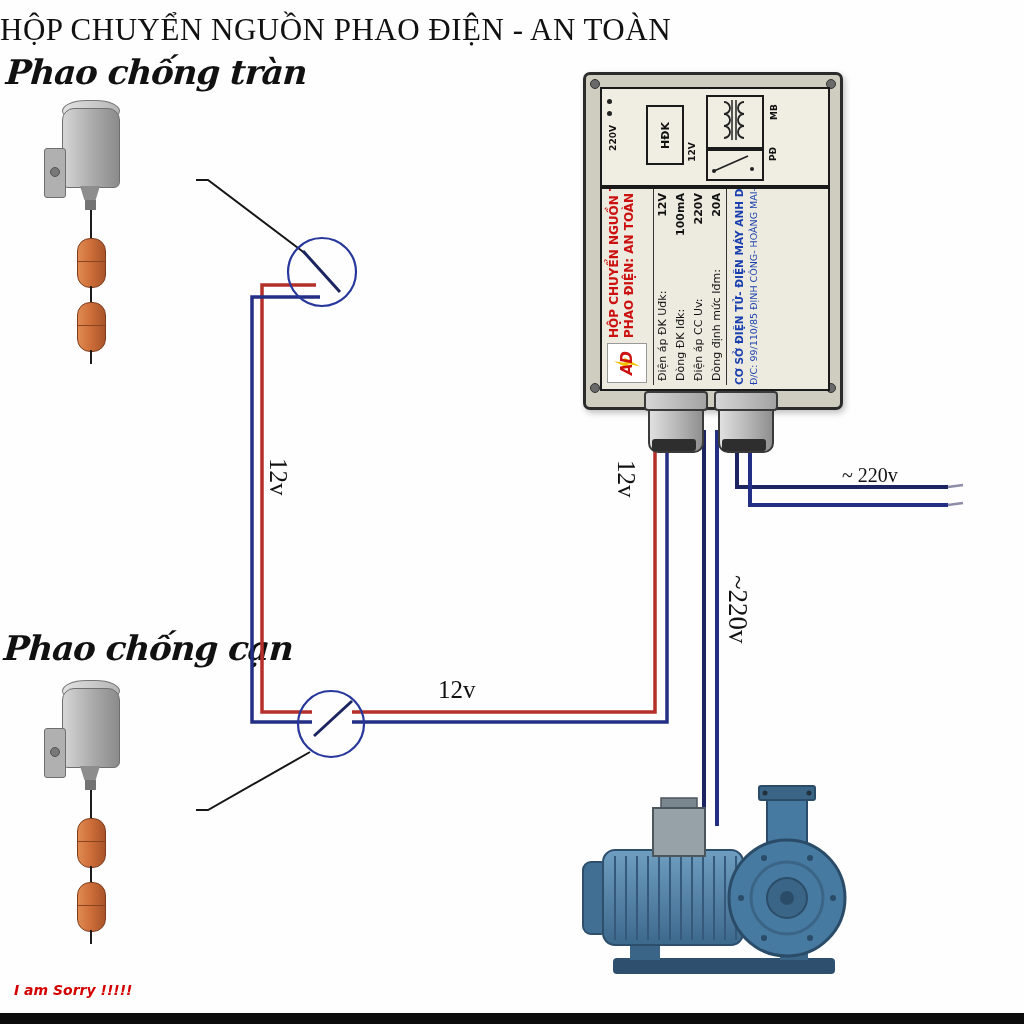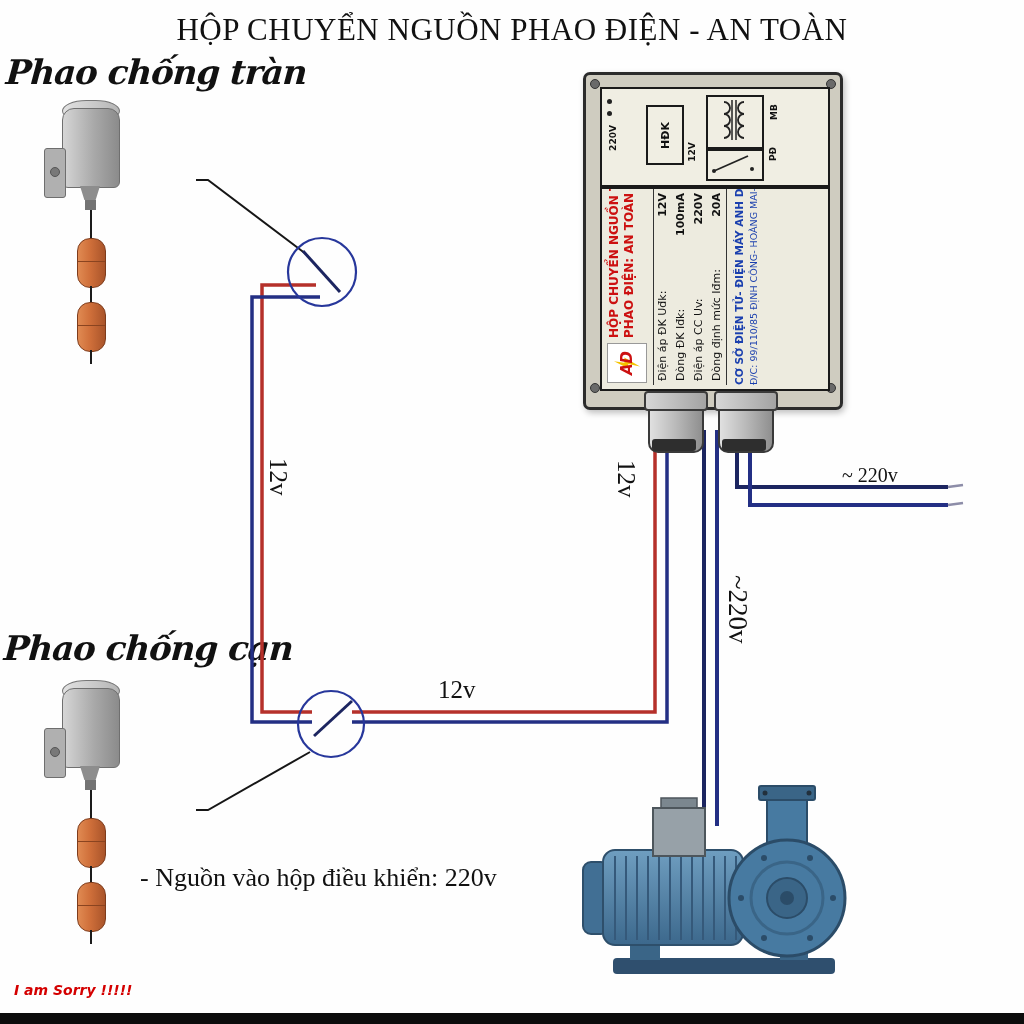--- a/index.html
+++ b/index.html
@@ -2,21 +2,21 @@
 <html><head>
 <meta charset="utf-8">
 <style>
   html,body{margin:0;padding:0;}
   body{width:1024px;height:1024px;background:#ffffff;overflow:hidden;
        font-family:"Liberation Serif",serif;color:#111;}
   #page{position:relative;width:1024px;height:1024px;background:#fefefe;}
   .abs{position:absolute;}
 
   
-  .main-title{top:12px;left:0;width:100%;text-align:center;font-size:31px;
+  .main-title{top:12px;left:0;width:100%;text-align:left;font-size:31px;
               letter-spacing:.5px;font-family:"Liberation Serif",serif;}
   .hand{font-family:"DejaVu Serif",serif;font-style:italic;font-weight:bold;
         font-size:34px;transform:skewX(-4deg);letter-spacing:-1px;}
   .hand1{top:52px;left:6px;}
   .hand2{top:628px;left:4px;}
 
   
   #wires{top:0;left:0;z-index:2;pointer-events:none;}
 
   
@@ -292,19 +292,18 @@
       <circle cx="258" cy="118" r="3"></circle>
         <circle cx="235" cy="158" r="3"></circle>
         <circle cx="189" cy="158" r="3"></circle>
       <circle cx="166" cy="118" r="3"></circle>
         <circle cx="189" cy="78" r="3"></circle>
         <circle cx="235" cy="78" r="3"></circle>
     </g>
   </svg>
 
   <div class="abs notes">
-    <div>- Nguồn vào hộp điều khiển: 220v</div>
   </div>
 
   <div class="abs sorry">I am Sorry !!!!!</div>
   <div class="abs botbar"></div>
 
 </div>
 
 </body></html>

